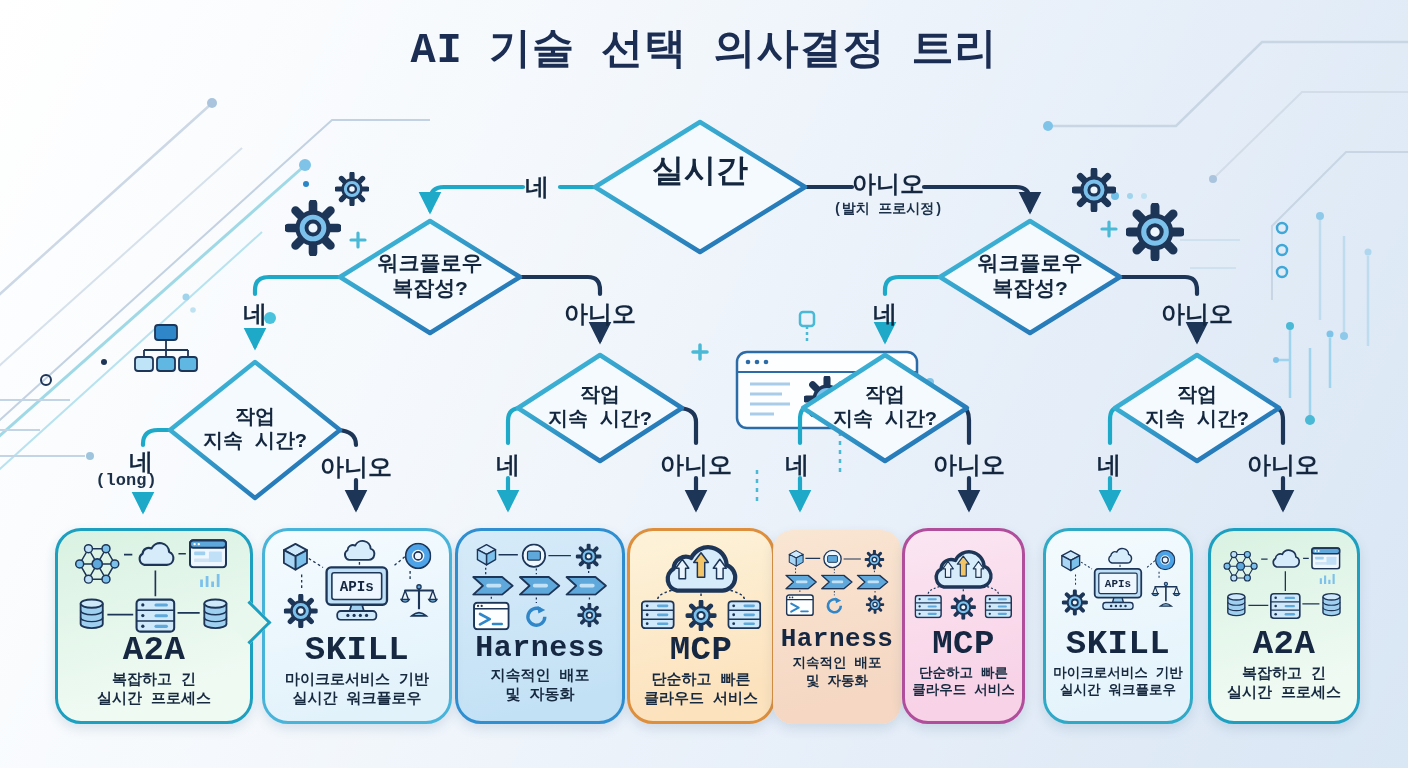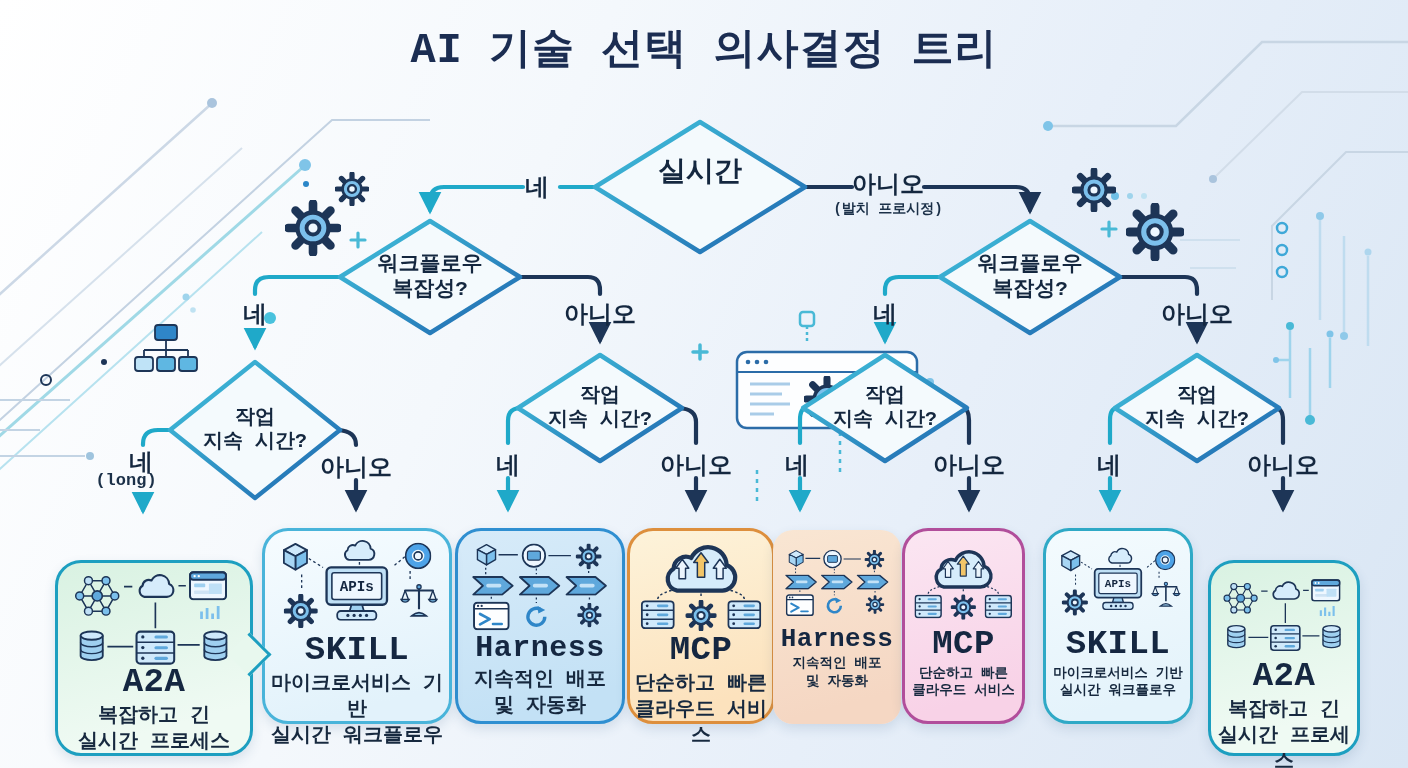--- a/index.html
+++ b/index.html
@@ -20,33 +20,33 @@
   }
   .bnote{
     position:absolute;transform:translateX(-50%);white-space:nowrap;
     font-size:14px;font-weight:600;color:#1b3048;
   }
   .outcome{
     position:absolute;top:528px;height:196px;box-sizing:border-box;
     border-radius:26px;display:flex;flex-direction:column;align-items:center;
     padding:8px 5px 6px 5px;box-shadow:0 5px 12px rgba(44,84,128,.14);
   }
-  .theme-mint  {background:linear-gradient(165deg,#d9f2e2,#effaf3 80%);border:3.5px solid #1d9fc0;margin-top:32px;}
+  .theme-mint  {background:linear-gradient(165deg,#d9f2e2,#effaf3 80%);border:3.5px solid #1d9fc0;}
   .theme-sky   {background:linear-gradient(165deg,#f6fcff,#e2f2fb 85%);border:3.5px solid #49b4da;}
   .theme-blue  {background:linear-gradient(165deg,#d7ebf9,#c3e1f5 85%);border:3.5px solid #2f8fd1;}
   .theme-orange{background:linear-gradient(165deg,#fdf3da,#fce2bd 85%);border:3.5px solid #dd8f3d;}
   .theme-peach {background:linear-gradient(165deg,#f9e6d3,#f5d7c3 85%);border:none;border-radius:20px;top:530px;height:194px;}
   .theme-pink  {background:linear-gradient(165deg,#fbe6f2,#f8d2e7 85%);border:3.5px solid #b14e9b;}
   .theme-sky2  {background:linear-gradient(165deg,#f4fbfe,#e4f3fb 85%);border:3.5px solid #2fa9c6;}
   .oicon{width:94%;height:96px;flex:0 0 auto;}
   .oicon-sm{height:90px;}
   .oname{font-size:34px;font-weight:800;color:#152741;letter-spacing:.5px;margin-top:-2px;line-height:1.05;}
   .sz-md{font-size:30px;}
   .sz-sm{font-size:26px;}
-  .odesc{font-size:20px;font-weight:700;color:#17293f;line-height:1.3;text-align:center;margin-top:2px;}
+  .odesc{font-size:15px;font-weight:700;color:#17293f;line-height:1.3;text-align:center;margin-top:2px;}
   .desc-sm{font-size:13.5px;}
   .tail{
     position:absolute;right:-15px;top:76px;width:28px;height:28px;
     transform:rotate(45deg);background:#e8f8ee;
     border-top:3.5px solid #1d9fc0;border-right:3.5px solid #1d9fc0;
   }
   .z5{z-index:5;} .z4{z-index:4;}
 </style>
 </head>
 <body>
@@ -317,21 +317,21 @@
       <polygon points="700,122 805,187 700,252 595,187"></polygon>
       <polygon points="430,221 520,277 430,333 340,277"></polygon>
       <polygon points="1030,221 1120,277 1030,333 940,277"></polygon>
       <polygon points="255,362 340,430 255,498 170,430"></polygon>
       <polygon points="600,355 682,408 600,461 518,408"></polygon>
       <polygon points="885,355 967,408 885,461 803,408"></polygon>
       <polygon points="1197,355 1279,408 1197,461 1115,408"></polygon>
     </g>
   </svg>
 
-  <div class="dlabel" style="left:595px;top:159px;width:210px;font-size:28px;line-height:28px">
+  <div class="dlabel" style="left:595px;top:159px;width:210px;font-size:32px;line-height:28px">
     <div>실시간</div>
   </div>
   <div class="dlabel" style="left:340px;top:252px;width:180px;font-size:21px;line-height:25px">
     <div>워크플로우</div>
     <div>복잡성?</div>
   </div>
   <div class="dlabel" style="left:940px;top:252px;width:180px;font-size:21px;line-height:25px">
     <div>워크플로우</div>
     <div>복잡성?</div>
   </div>

